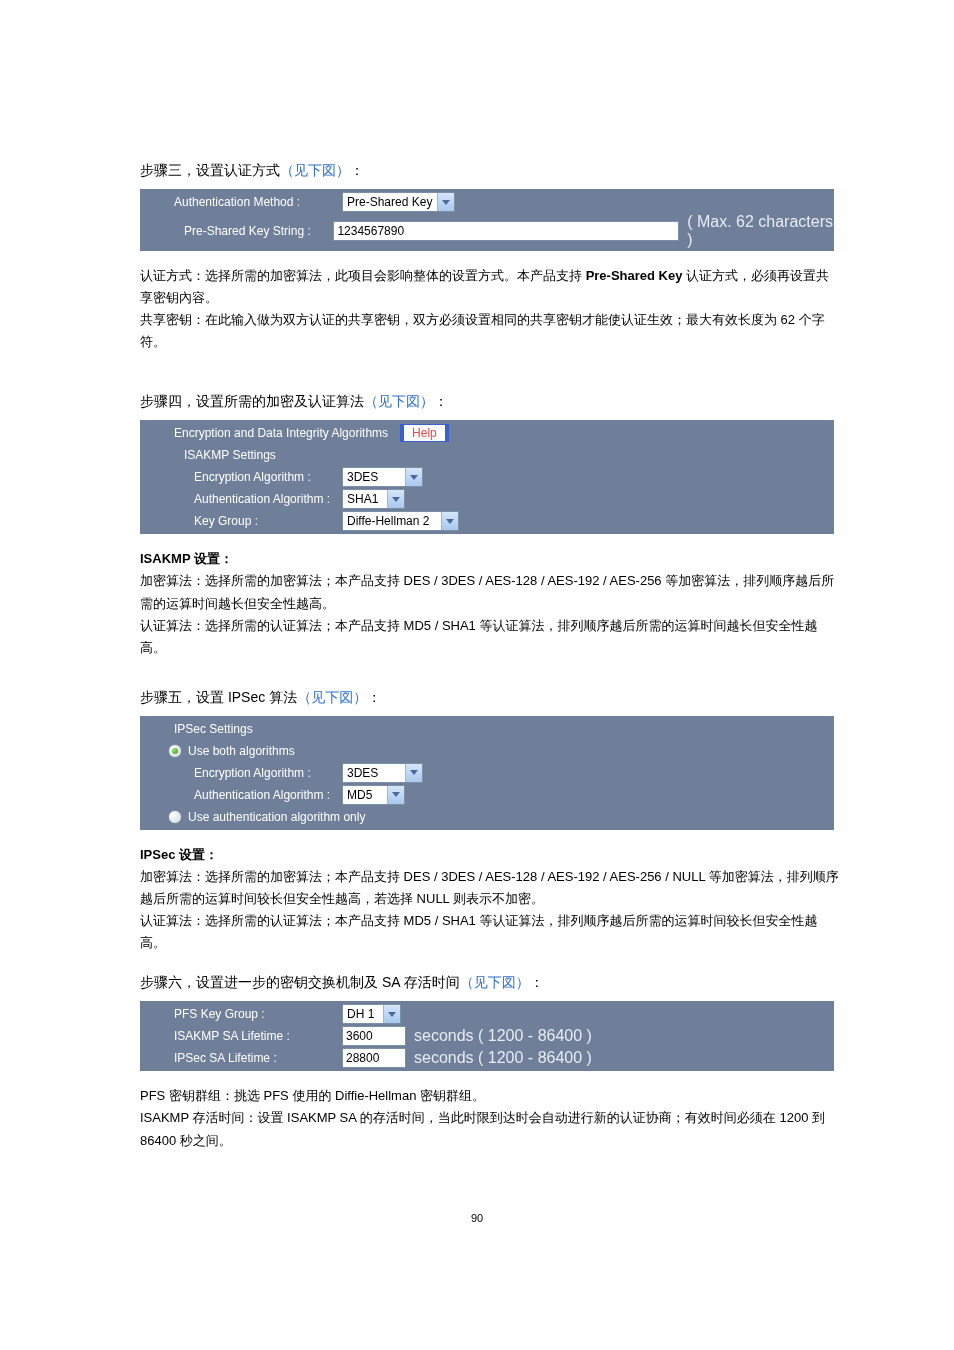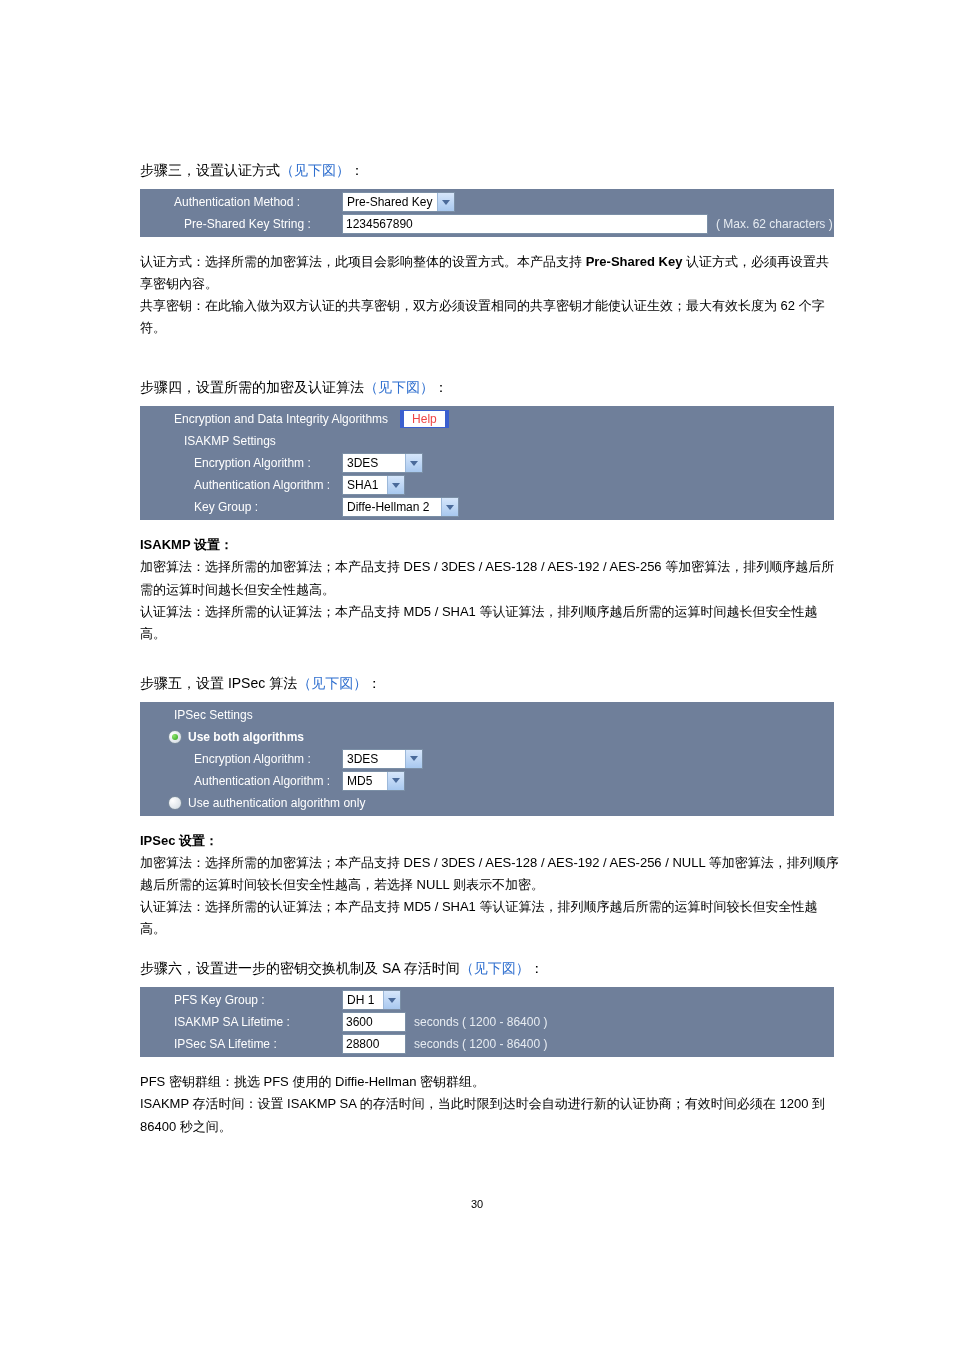--- a/index.html
+++ b/index.html
@@ -95,21 +95,21 @@
     border: 1px solid #3a5fcf;
     border-left: 4px solid #3a5fcf;
     border-right: 4px solid #3a5fcf;
     padding: 1px 8px;
     font-size: 12px;
     line-height: 14px;
     margin-left: 6px;
   }
   .hint {
     color: #e7ecf2;
-    font-size: 12px;
+    font-size: 16px;
     padding-left: 8px;
   }
   .cjk-step {
     font-size: 14px;
     color: #000;
     padding: 0 0 4px 0;
     margin-left: 140px;
     line-height: 1.5;
   }
   .cjk-step .paren {
@@ -219,21 +219,21 @@
 </div>
 
 <div class="panel panel-pad" style="margin:4px 120px 0 140px;">
   <div class="row">
     <div class="label" style="padding-left:10px;">IPSec Settings</div>
   </div>
   <div class="row" style="padding-left:28px;">
     <span class="radio-outer">
         <span class="radio-dot"></span>
       </span>
-    <span class="label" style="padding-left:0;font-weight:bold;">Use both algorithms</span>
+    <span class="label" style="padding-left:0;">Use both algorithms</span>
   </div>
   <div class="row">
     <div class="label label-indent2" style="width:142px;">Encryption Algorithm :</div>
     <div class="select-wrap">
       <div class="select-text" style="width:54px;">3DES</div>
       <div class="select-btn">
           <div class="chevron-down"></div>
         </div>
     </div>
   </div>
@@ -282,13 +282,13 @@
     <input class="input-text" style="width: 56px;" value="28800">
     <span class="hint">seconds ( 1200 - 86400 )</span>
   </div>
 </div>
 
 <div class="desc-block">
   <div>PFS 密钥群组：挑选 PFS 使用的 Diffie-Hellman 密钥群组。</div>
   <div>ISAKMP 存活时间：设置 ISAKMP SA 的存活时间，当此时限到达时会自动进行新的认证协商；有效时间必须在 1200 到 86400 秒之间。</div>
 </div>
 
-<div style="text-align:center; font-size:11px; color:#000; margin-top:60px;">30</div>
+<div style="text-align:center; font-size:11px; color:#000; margin-top:60px;">90</div>
 
 </body></html>

